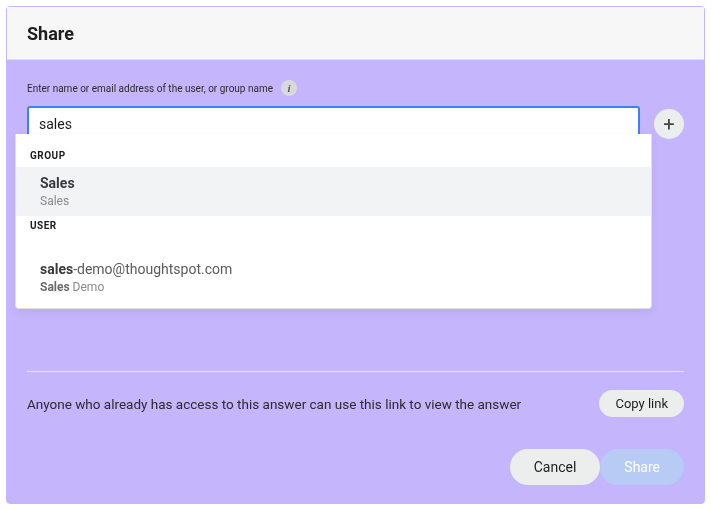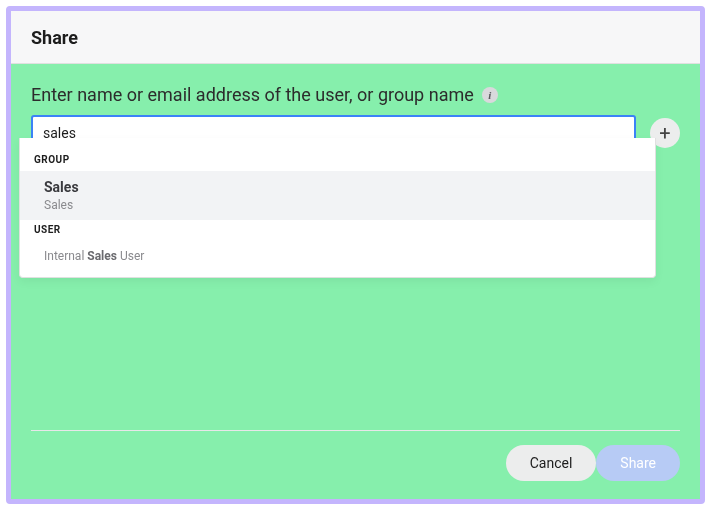--- a/index.html
+++ b/index.html
@@ -10,26 +10,26 @@
     }
     body {
       width: 711px;
       height: 510px;
       background: #fff;
       padding: 6px;
     }
     .modal {
       width: 100%;
       height: 100%;
-      border: 5px solid #c4b5fd;
+      border: 1px solid #c4b5fd;
       border-radius: 4px;
       display: flex;
       flex-direction: column;
       position: relative;
-      background: #86efac;
+      background: #c4b5fd;
     }
     .modal-header {
       padding: 16px 20px 15px 20px;
       border-bottom: 1px solid #e0e0e0;
       background: #f7f7f8;
     }
     .modal-title {
       font-size: 18px;
       font-weight: 700;
       color: #1d1d1d;
@@ -39,21 +39,21 @@
       flex: 1;
       position: relative;
     }
     .field-label-row {
       display: flex;
       align-items: center;
       gap: 8px;
       margin-bottom: 10px;
     }
     .field-label {
-      font-size: 18px;
+      font-size: 10px;
       color: #2c2c2c;
     }
     .info-icon {
       width: 16px;
       height: 16px;
       border-radius: 50%;
       background: #d9d9dc;
       color: #5a5a5e;
       font-size: 11px;
       display: inline-flex;
@@ -214,30 +214,39 @@
           <b>Sales</b><span></span>
         </div>
         <div class="result-secondary">
           <span></span><b></b><span>Sales</span>
         </div>
       </div>
 
       <div class="section-header">USER</div>
 
       <div class="result-item">
+      </div>
+
+      <div class="result-item">
+        <div class="result-primary">
+          <b>sales</b><span>-demo@thoughtspot.com</span>
+        </div>
         <div class="result-secondary">
-          <span>Internal </span><b>Sales</b><span> User</span>
+          <span></span><b>Sales</b><span> Demo</span>
         </div>
       </div>
-
     </div>
 
     <div class="spacer"></div>
   </div>
 
   <div class="divider"></div>
 
+  <div class="link-row">
+    <span class="link-text">Anyone who already has access to this answer can use this link to view the answer</span>
+    <button class="copy-link-btn">Copy link</button>
+  </div>
 
   <div class="modal-footer">
     <button class="btn btn-cancel">Cancel</button>
     <button class="btn btn-share">Share</button>
   </div>
 </div>
 
 </body></html>

